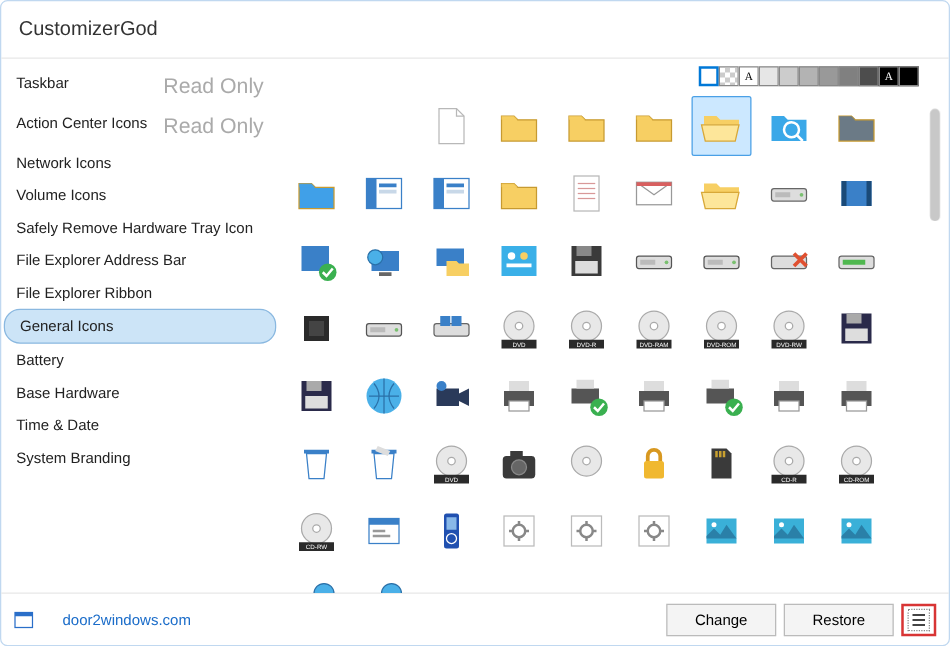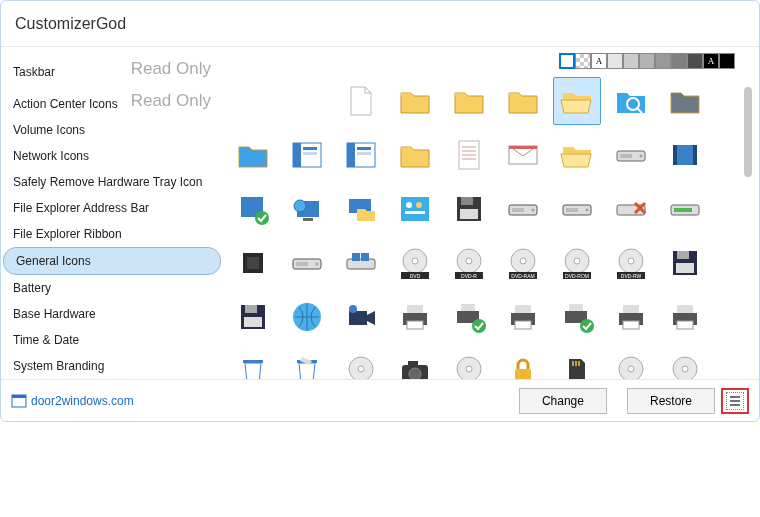--- a/index.html
+++ b/index.html
@@ -1,40 +1,40 @@
 <!DOCTYPE html>
 <html><head>
 <meta charset="utf-8">
 <style>
 * { box-sizing: border-box; margin: 0; padding: 0; font-family: 'Segoe UI', Arial, sans-serif; }
 body { background: #fff; width: 760px; height: 517px; overflow: hidden; }
-.window { width: 760px; height: 422px; border: 1px solid #c0d8f0; border-radius: 6px; position: relative; display: flex; flex-direction: column; background: #fff; }
+.window { width: 760px; height: 517px; border: 1px solid #c0d8f0; border-radius: 6px; position: relative; display: flex; flex-direction: column; background: #fff; }
 .titlebar { height: 46px; display: flex; align-items: center; padding: 0 14px; border-bottom: 1px solid #e8e8e8; }
 .title { font-size: 16px; color: #333; }
 .main { flex: 1; display: flex; overflow: hidden; }
 .sidebar { width: 222px; padding: 6px 0; overflow-y: auto; }
-.side-item { font-size: 12px; padding: 6px 12px; display: flex; justify-content: space-between; align-items: flex-end; cursor: pointer; color: #222; }
+.side-item { font-size: 12px; padding: 6px 12px; display: flex; justify-content: space-between; align-items: flex-start; cursor: pointer; color: #222; }
 .side-item.sel { background: #cce4f7; border: 1px solid #8ab8e0; border-radius: 13px; margin: 0 2px; }
 .readonly { color: #aaa; font-size: 17px; }
 .content { flex: 1; position: relative; display: flex; flex-direction: column; }
 .bg-row { display: flex; justify-content: flex-end; padding: 6px 24px 0 0; gap: 0; }
 .bg-sw { width: 16px; height: 16px; border: 1px solid #888; cursor: pointer; display: flex; align-items: center; justify-content: center; font-size: 9px; font-family: serif; }
 .bg-sw.sel { border: 2px solid #0078d7; }
 .grid { flex: 1; overflow-y: auto; padding: 8px 6px; }
 .gridin { display: grid; grid-template-columns: repeat(9, 48px); gap: 6px 6px; }
 .icell { width: 48px; height: 48px; display: flex; align-items: center; justify-content: center; cursor: pointer; border-radius: 2px; position: relative; }
 .icell.sel { background: #cce8ff; border: 1px solid #4aa0e6; }
 .ico { width: 36px; height: 36px; display: block; }
 .scrollbar { position: absolute; right: 4px; top: 76px; bottom: 54px; width: 14px; background: transparent; }
 .sthumb { position: absolute; top: 10px; width: 8px; left: 3px; height: 90px; background: #c8c8c8; border-radius: 4px; }
 .footer { height: 42px; border-top: 1px solid #e8e8e8; display: flex; align-items: center; padding: 0 10px; }
-.link { color: #1a6cc9; font-size: 12px; display: flex; align-items: center; gap: 4px; cursor: pointer; text-decoration: none; }
+.link { color: #1a6cc9; font-size: 12px; display: flex; align-items: center; gap: 23px; cursor: pointer; text-decoration: none; }
 .linksvg { width: 16px; height: 16px; }
 .spacer { flex: 1; }
-.btn { font-size: 12px; padding: 5px 22px; background: #f4f4f4; border: 1px solid #bbb; cursor: pointer; margin-left: 20px; }
+.btn { font-size: 12px; padding: 5px 22px; background: #f4f4f4; border: 1px solid #bbb; cursor: pointer; margin-left: 6px; }
 .menubtn { width: 28px; height: 26px; margin-left: 6px; display: flex; align-items: center; justify-content: center; border: 2px solid #d83434; background: #fff; cursor: pointer; }
 .menubtn .inner { width: 18px; height: 18px; border: 1px dotted #888; display: flex; align-items: center; justify-content: center; }
 </style>
 </head>
 <body>
 
 <div class="window">
   <div class="titlebar">
     <div class="title">CustomizerGod</div>
   </div>
@@ -42,24 +42,24 @@
     <div class="sidebar" id="sidebar">
         <div class="side-item">
           <span>Taskbar</span>
           <span class="readonly">Read Only</span>
         </div>
         <div class="side-item">
           <span>Action Center Icons</span>
           <span class="readonly">Read Only</span>
         </div>
         <div class="side-item">
+          <span>Network Icons</span>
+        </div>
+        <div class="side-item">
           <span>Volume Icons</span>
-        </div>
-        <div class="side-item">
-          <span>Network Icons</span>
         </div>
         <div class="side-item">
           <span>Safely Remove Hardware Tray Icon</span>
         </div>
         <div class="side-item">
           <span>File Explorer Address Bar</span>
         </div>
         <div class="side-item">
           <span>File Explorer Ribbon</span>
         </div>

